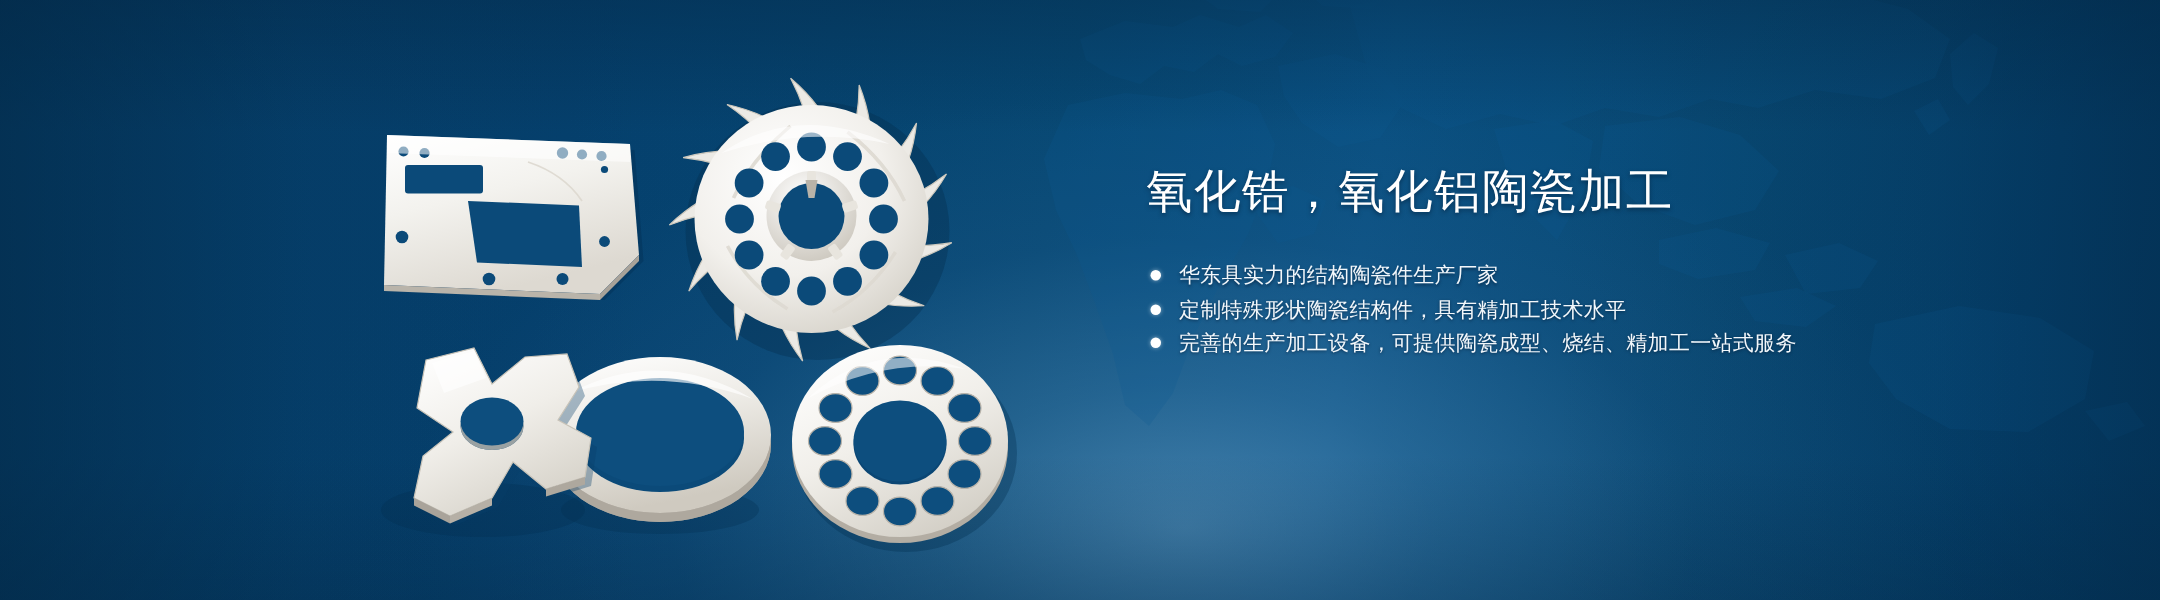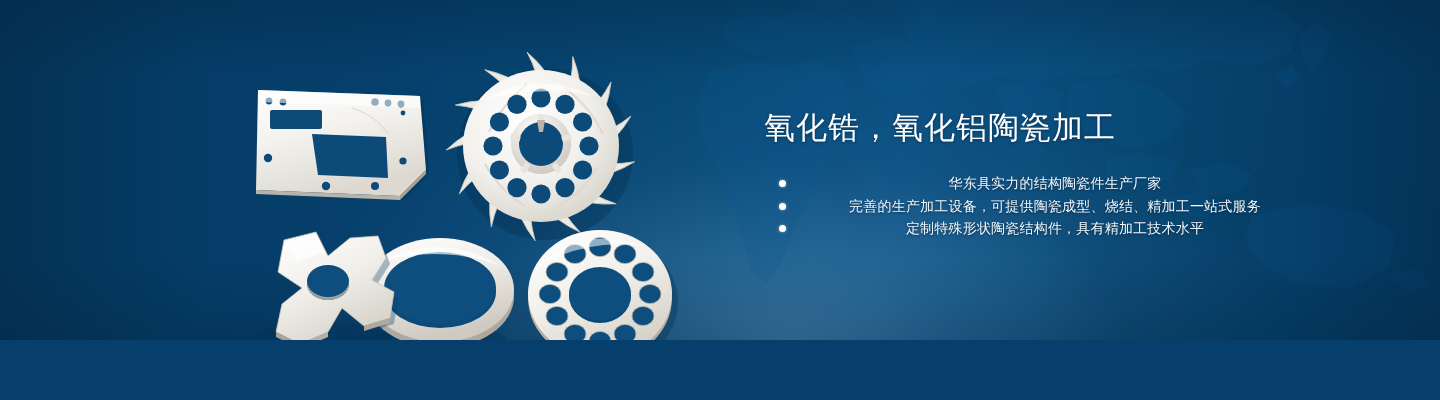--- a/index.html
+++ b/index.html
@@ -3,21 +3,21 @@
 <meta charset="utf-8">
 <title>Ceramic Banner</title>
 <style>
   html,body{margin:0;padding:0;}
   body{
     width:1440px;height:400px;overflow:hidden;
     font-family:"Liberation Sans","DejaVu Sans",sans-serif;
     background:#063f6b;
   }
   .banner{
-    position:relative;width:1440px;height:340px;overflow:hidden;
+    position:relative;width:1440px;height:400px;overflow:hidden;
     background:#05416f;
   }
   
   .bg-base{
     position:absolute;inset:0;
     background:
       radial-gradient(ellipse 760px 430px at 790px 352px,
          rgba(120,175,215,0.52) 0%,
          rgba(90,150,196,0.34) 22%,
          rgba(45,104,156,0.18) 45%,
@@ -36,21 +36,21 @@
     opacity:0.30;pointer-events:none;
   }
   .worldmap svg{display:block;width:100%;height:100%;}
   
   .textblock{position:absolute;left:764px;top:108px;width:560px;}
   .headline{
     color:#ffffff;font-size:31px;line-height:40px;letter-spacing:1px;
     font-weight:400;white-space:nowrap;
     text-shadow:0 1px 3px rgba(0,25,50,0.55);
   }
-  .bullets{list-style:none;margin:12px;padding:0;margin-top:24px;text-align:center;}
+  .bullets{list-style:none;margin:0;padding:0;margin-top:24px;}
   .bullets li{
     position:relative;padding-left:22px;
     color:#f2f7fb;font-size:14px;line-height:22.5px;
     letter-spacing:0.2px;white-space:nowrap;
     text-shadow:0 1px 2px rgba(0,22,45,0.6);
   }
   .bullets li .dot{
     position:absolute;left:3px;top:8px;width:7px;height:7px;
     border-radius:50%;background:#ffffff;
     box-shadow:0 0 3px rgba(255,255,255,0.5);
@@ -346,22 +346,22 @@
 
   <div class="textblock">
     <div class="headline">氧化锆，氧化铝陶瓷加工</div>
     <ul class="bullets">
       <li>
         <span class="dot"></span>
         <span>华东具实力的结构陶瓷件生产厂家</span>
       </li>
       <li>
         <span class="dot"></span>
-        <span>完善的生产加工设备，可提供陶瓷成型、烧结、精加工一站式服务</span>
+        <span>定制特殊形状陶瓷结构件，具有精加工技术水平</span>
       </li>
       <li>
         <span class="dot"></span>
-        <span>定制特殊形状陶瓷结构件，具有精加工技术水平</span>
+        <span>完善的生产加工设备，可提供陶瓷成型、烧结、精加工一站式服务</span>
       </li>
     </ul>
   </div>
 
 </div>
 
 </body></html>

